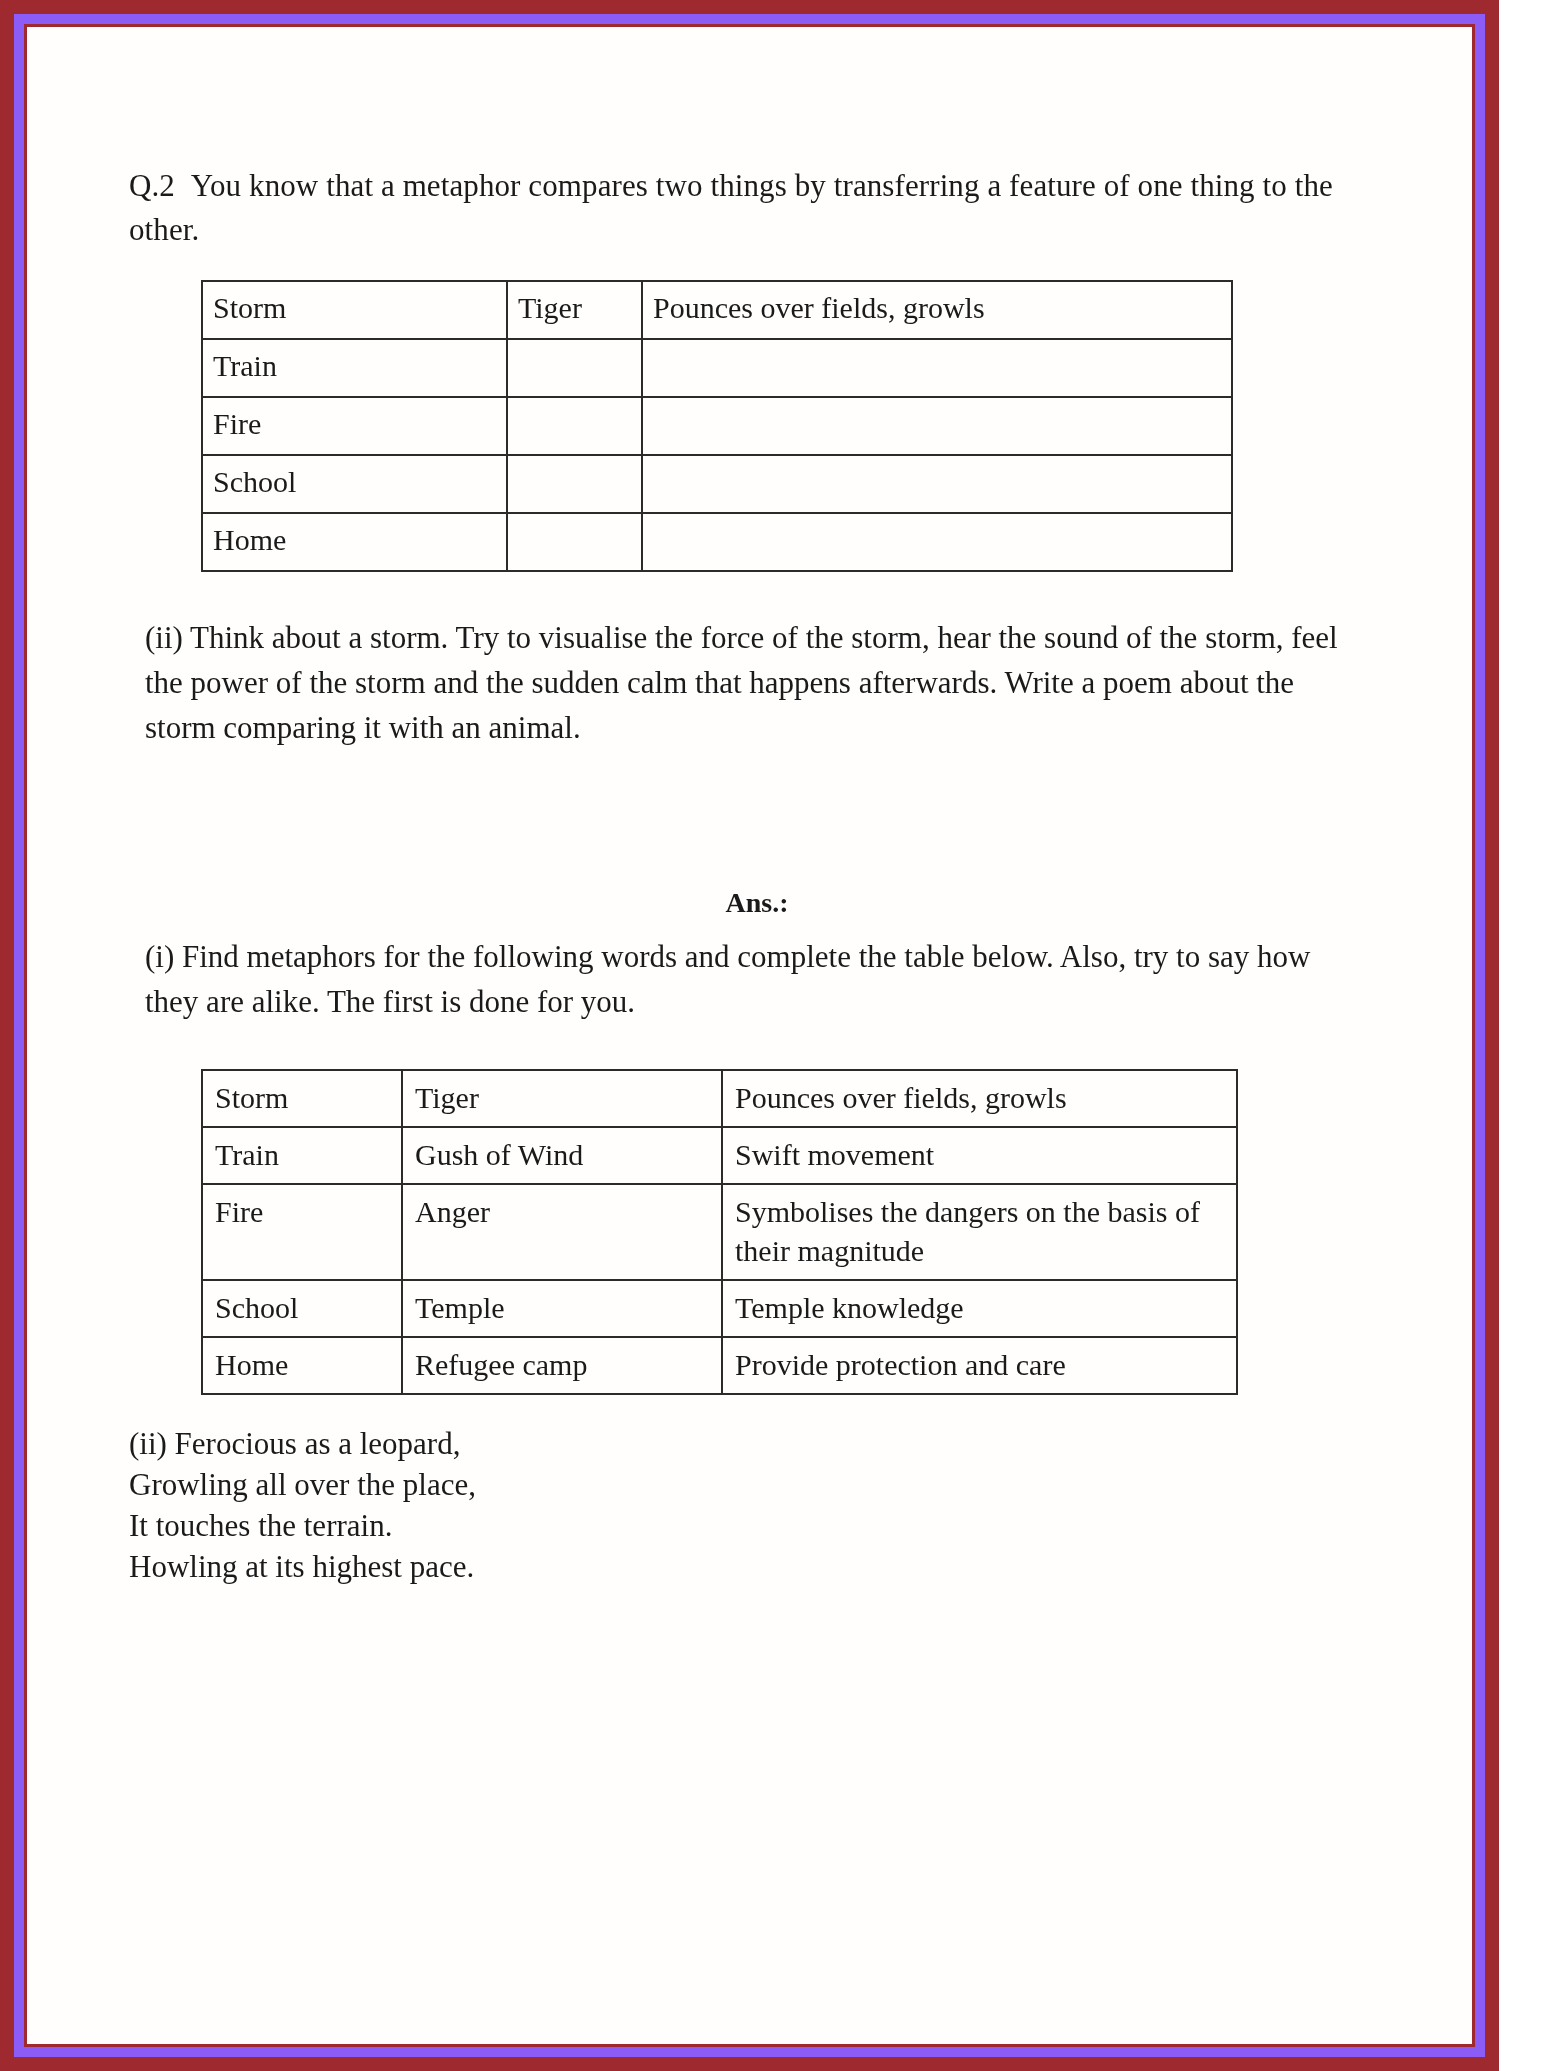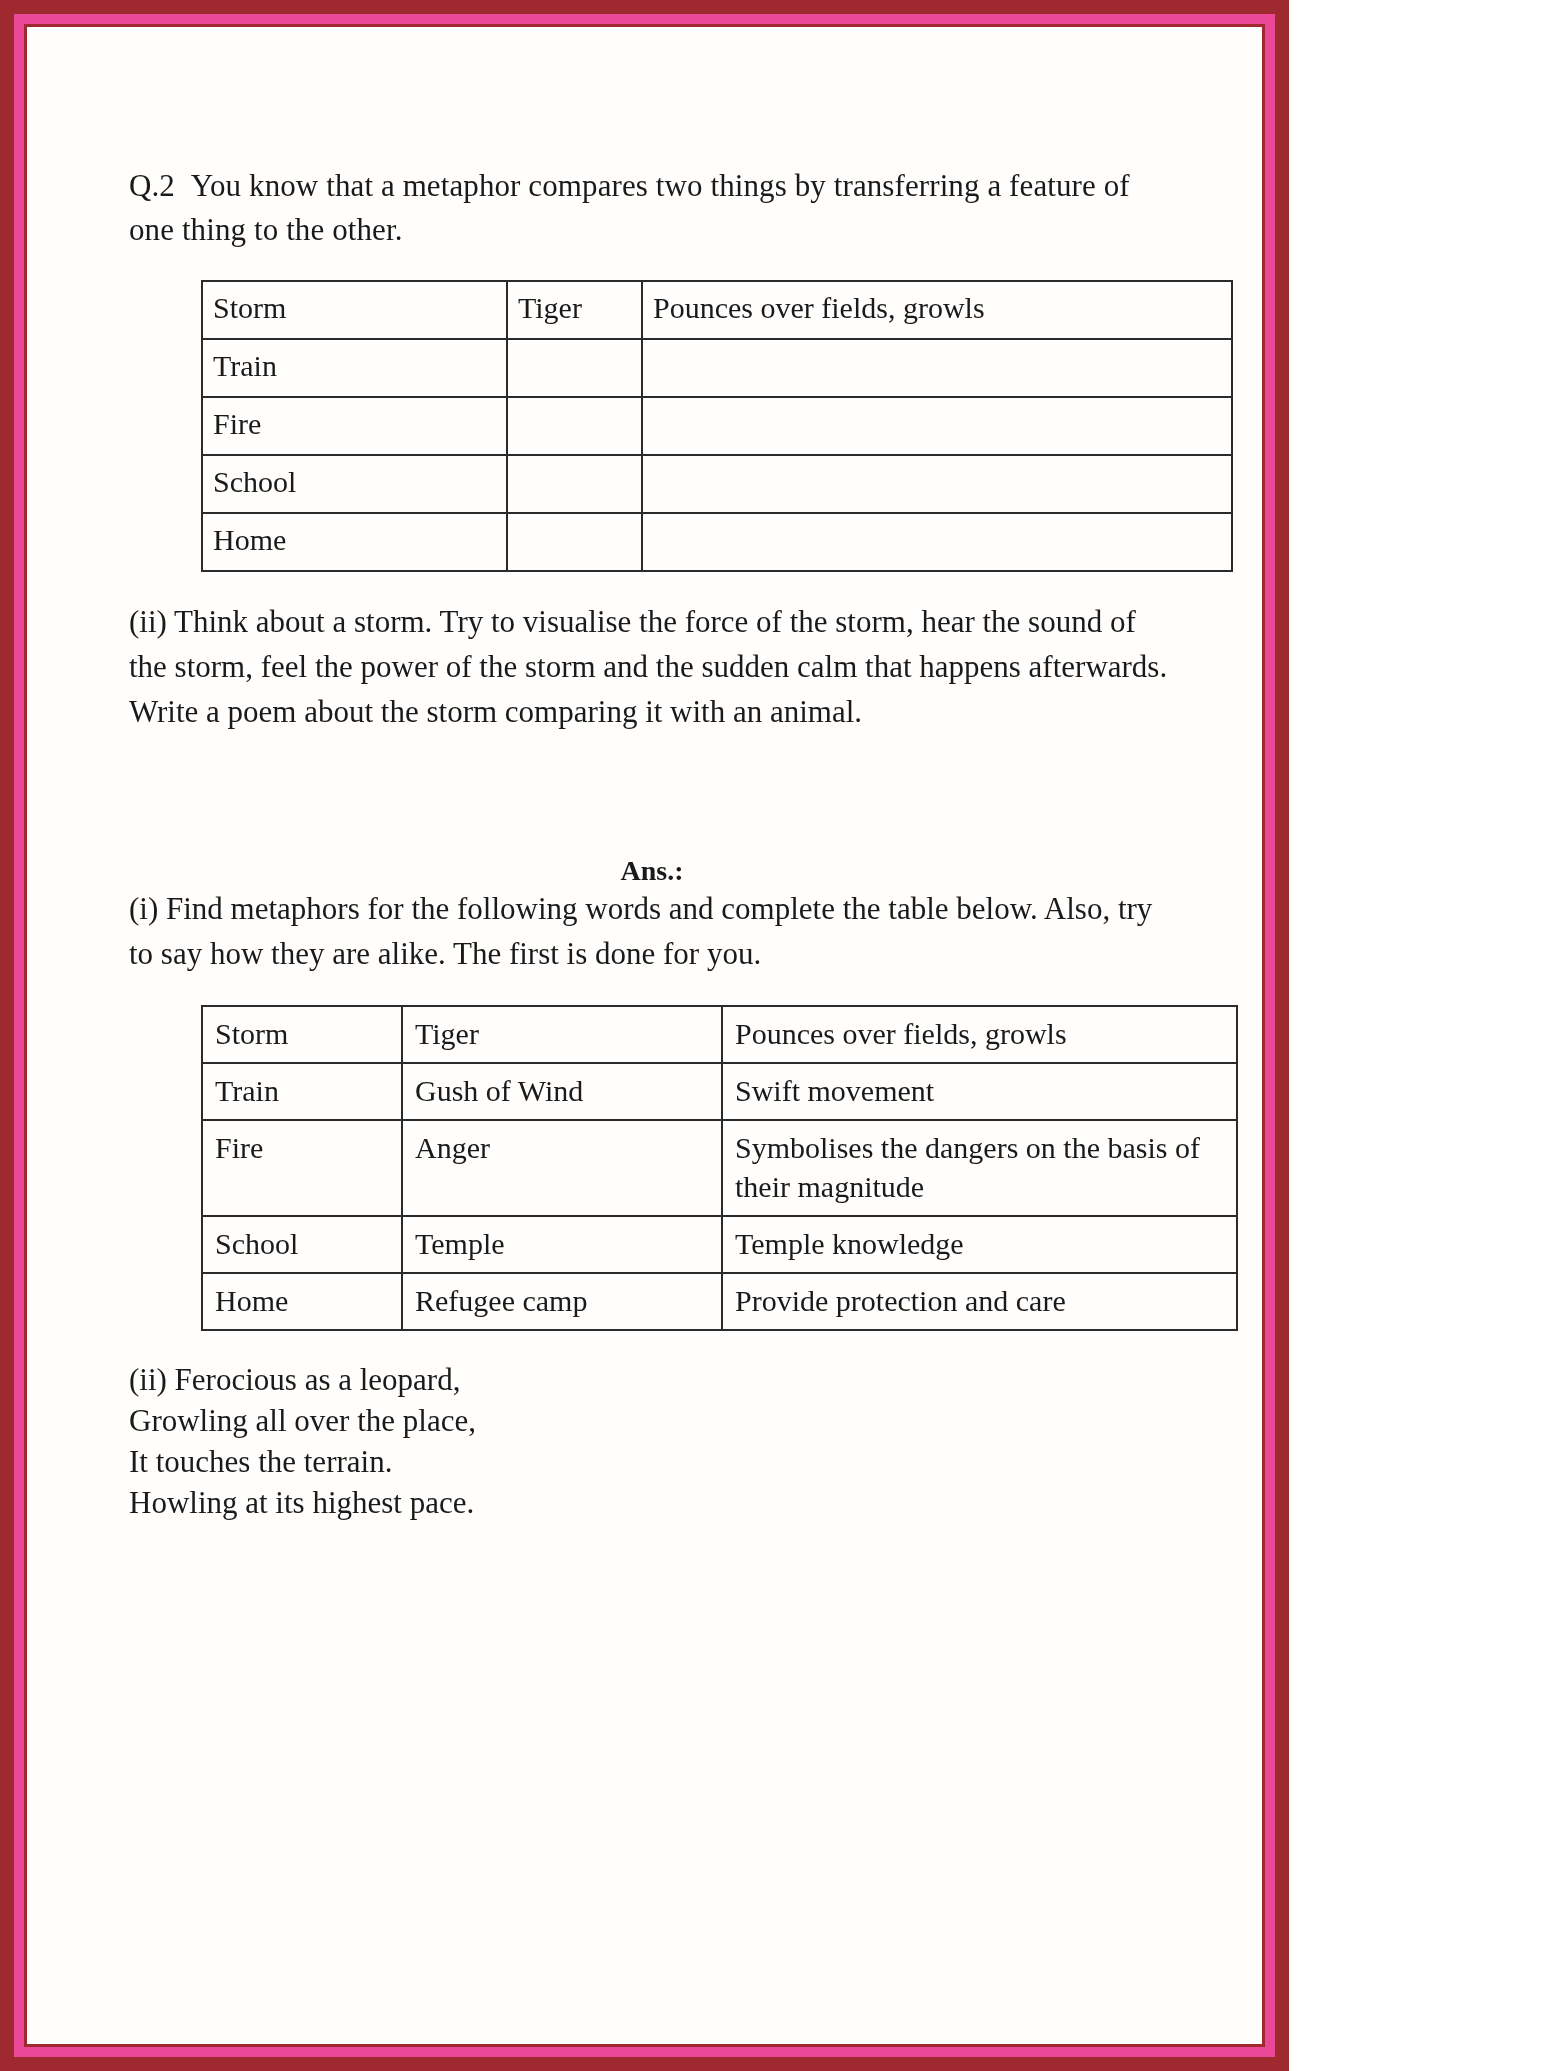--- a/index.html
+++ b/index.html
@@ -8,24 +8,24 @@
     background: #ffffff;
   }
   body {
     width: 1567px;
     height: 2071px;
     font-family: "Liberation Serif", serif;
     color: #1a1a1a;
   }
   .page {
     position: relative;
-    width: 1289px;
+    width: 1499px;
     height: 2071px;
     box-sizing: border-box;
-    background: #ec4899;
+    background: #8b5cf6;
     border: 14px solid #9e2a2f;
     padding: 0;
   }
   .inner-frame {
     position: absolute;
     top: 10px;
     left: 10px;
     right: 10px;
     bottom: 10px;
     border: 3px solid #9e2a2f;
@@ -44,21 +44,21 @@
     line-height: 1.42;
     margin: 0 0 0 0;
     letter-spacing: 0.1px;
   }
   .q-label {
     white-space: nowrap;
   }
   .para {
     font-size: 31px;
     line-height: 1.45;
-    margin: 0;
+    margin: 16px;
   }
   .spacer-sm { height: 28px; }
   .spacer-lg { height: 120px; }
 
   table.meta {
     border-collapse: collapse;
     margin-left: 72px;
     table-layout: fixed;
     border-radius: 26px;
   }

